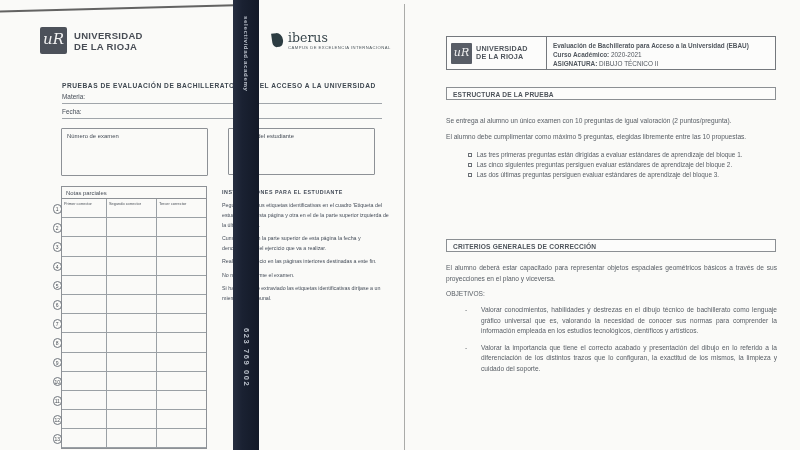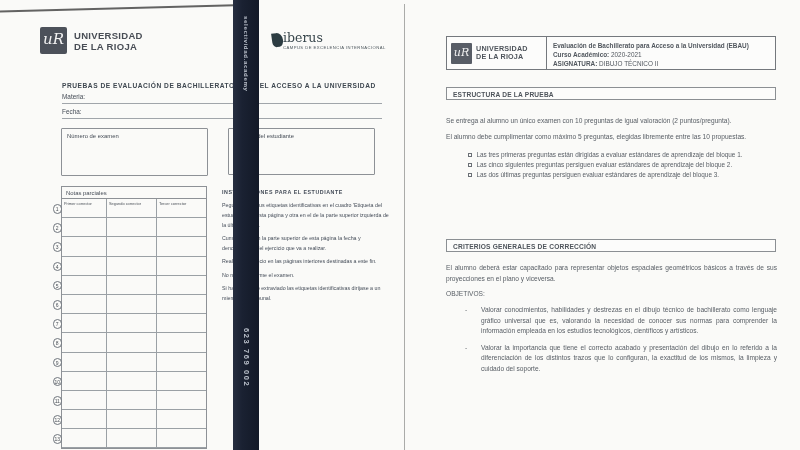--- a/index.html
+++ b/index.html
@@ -9,21 +9,21 @@
 
   
   .scan-line{position:absolute;left:-4px;top:4px;width:248px;height:0;
              border-top:2.2px solid #484848;transform:rotate(-1.5deg);transform-origin:right center;opacity:.85;}
 
   .ur-logo{position:absolute;left:40px;top:27px;display:flex;gap:7px;align-items:flex-start;}
   .ur-mark{width:27px;height:27px;background:#4c515a;border-radius:2px;color:#f2f2f2;
            font-family:"DejaVu Serif",serif;font-style:italic;font-size:15px;line-height:24px;text-align:center;}
   .ur-name{font-weight:bold;font-size:9.5px;line-height:11px;letter-spacing:.3px;color:#484d55;margin-top:3px;}
 
-  .iberus{position:absolute;left:272px;top:31px;display:flex;align-items:flex-start;}
+  .iberus{position:absolute;left:272px;top:31px;display:flex;gap:5px;align-items:flex-start;}
   .iberus-icon{width:11px;height:14px;background:#2c3c42;border-radius:0 85% 60% 60%/0 85% 70% 55%;
                transform:rotate(-8deg);margin-top:2px;}
   .iberus-name{font-family:"DejaVu Serif",serif;font-size:12.5px;line-height:13px;color:#38464c;}
   .iberus-sub{font-size:4.2px;letter-spacing:.45px;color:#4c565c;margin-top:1px;white-space:nowrap;}
 
   .lp-title{position:absolute;left:62px;top:82px;font-size:6.6px;font-weight:bold;letter-spacing:.55px;
             white-space:nowrap;color:#3e4750;}
   .f-label{position:absolute;left:62px;font-size:6.4px;color:#454c56;}
   .f-line{position:absolute;left:62px;width:320px;height:0;border-bottom:1px solid #a0a5aa;}
 

